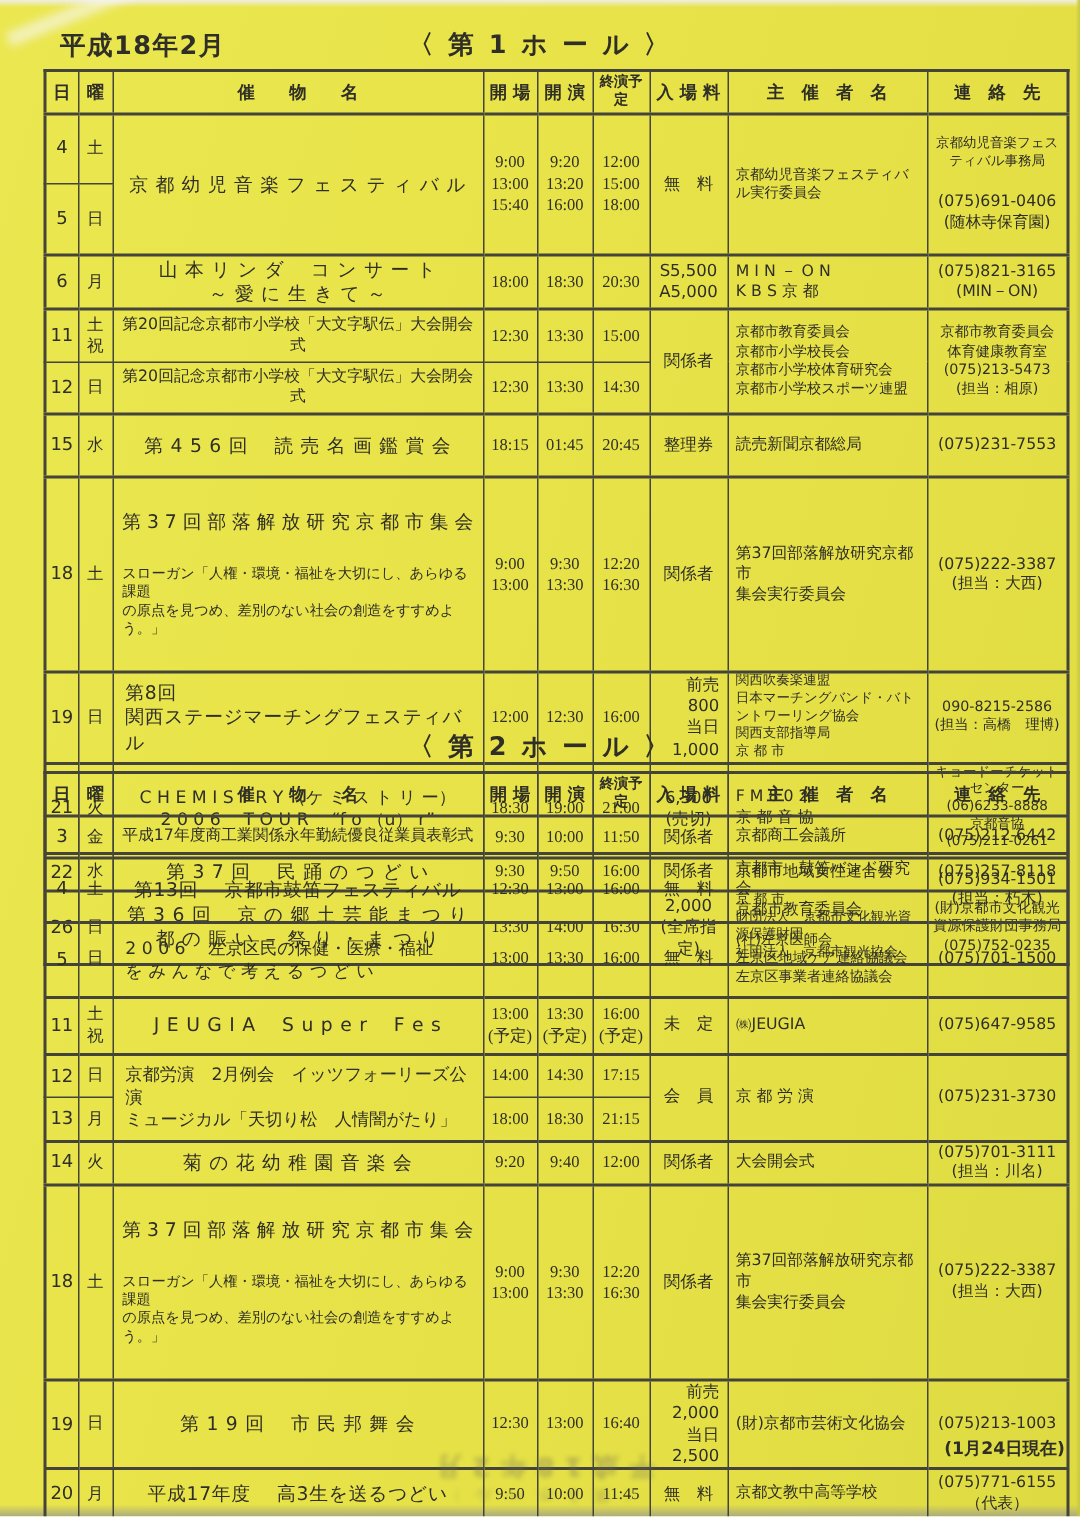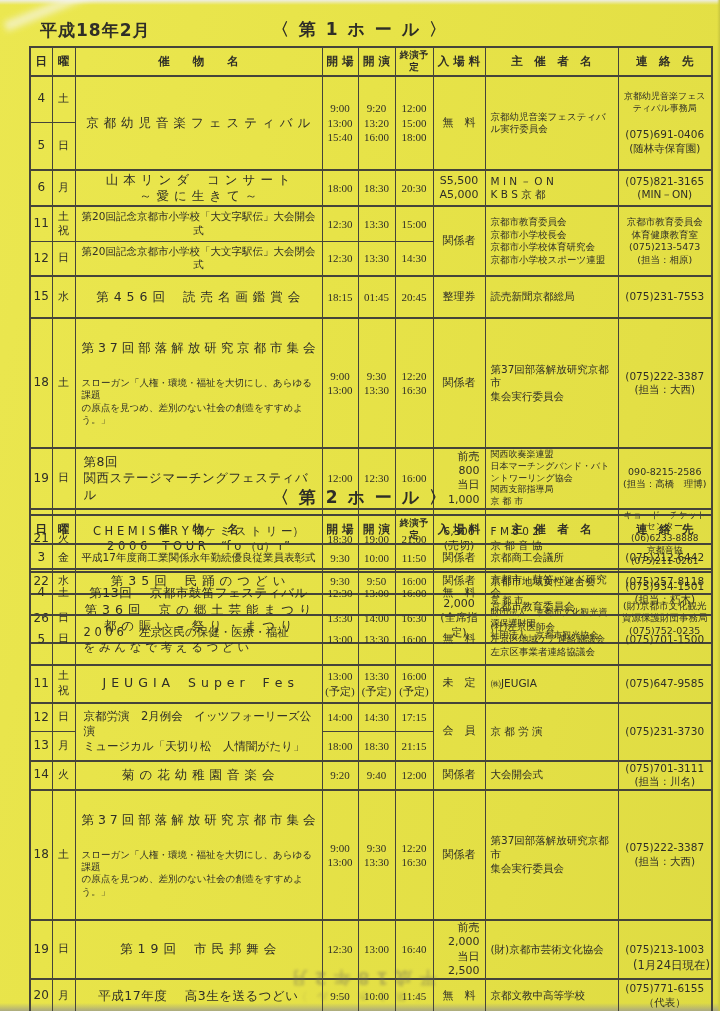--- a/index.html
+++ b/index.html
@@ -47,21 +47,21 @@
   .ev-sm{font-size:9.5px;line-height:1.3;text-align:left;padding-left:4px;letter-spacing:0;}
   td.tm{font-size:11px;letter-spacing:0;font-family:Liberation Serif, serif;}
   td.fee{font-size:11px;}
   td.org{font-size:10.5px;text-align:left;padding-left:5px;}
   td.ct{font-size:10.5px;}
   .fs9{font-size:9px !important;line-height:1.35;}
   .fs95{font-size:9.5px !important;}
   .ta-l{text-align:left !important;padding-left:8px !important;}
   .ta-r{text-align:right !important;padding-right:5px !important;}
 
-  .footer-note{position:absolute;top:958px;right:10px;font-size:11.5px;font-weight:normal;}
+  .footer-note{position:absolute;top:958px;right:10px;font-size:11.5px;font-weight:bold;}
   .showthrough{position:absolute;top:966px;left:0;width:720px;text-align:center;
     transform:rotate(180deg);filter:blur(1.6px);opacity:.42;color:#6e6c55;}
   .showthrough .st-small{font-size:11px;letter-spacing:3px;}
   .showthrough .st-big{font-size:17px;font-weight:bold;letter-spacing:7px;}
 </style>
 </head>
 <body>
 
 <div class="page">
   <div class="edge-top"></div>
@@ -232,21 +232,21 @@
 京 都 音 協</td>
       <td class="ct fs9">キョードーチケットセンター
 (06)6233-8888
 京都音協
 (075)211-0261</td>
     </tr>
 
     <tr class="g" style="height:25px">
       <td class="d">22</td>
       <td class="wd">水</td>
-      <td class="ev">第 3 5 回　 民 踊 の つ ど い</td>
+      <td class="ev">第 3 7 回　 民 踊 の つ ど い</td>
       <td class="tm">9:30</td>
       <td class="tm">9:50</td>
       <td class="tm">16:00</td>
       <td class="fee">関係者</td>
       <td class="org">京都市地域女性連合会</td>
       <td class="ct">(075)257-8118</td>
     </tr>
 
     <tr class="g" style="height:48px">
       <td class="d">26</td>

